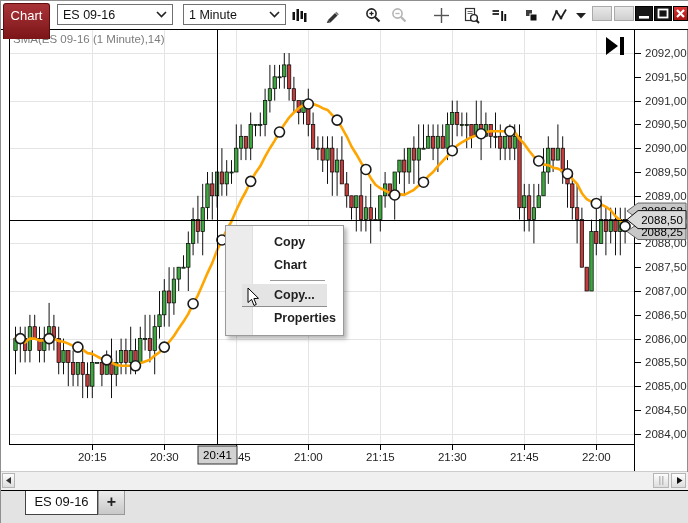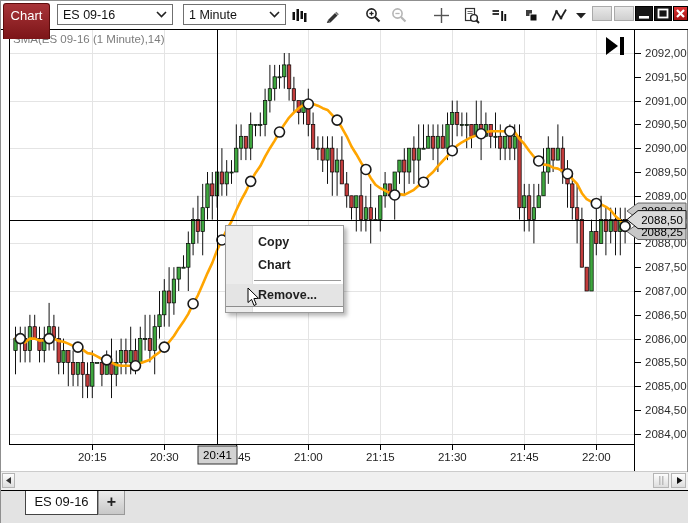--- a/index.html
+++ b/index.html
@@ -17,21 +17,21 @@
   .tbtn{position:absolute;top:3px;width:24px;height:22px;display:flex;align-items:center;justify-content:center;background:transparent;border:none;padding:0;}
   .blankbtn{position:absolute;top:5px;width:20px;height:15px;background:linear-gradient(#e8e8e8,#cfcfcf);border:1px solid #aaa;box-sizing:border-box;}
   .wbtn{position:absolute;top:5px;width:18px;height:15px;background:#161616;border:1px solid #000;box-sizing:border-box;display:flex;align-items:center;justify-content:center;padding:0;}
   .wbtn.close{width:15px;background:linear-gradient(#e03535,#a31212);}
   
   .sma-label{position:absolute;left:12px;top:32px;font-size:11.5px;color:#7c7c7c;z-index:5;}
   .copyright{position:absolute;left:11px;top:420px;font-size:11.5px;color:#8a8a8a;z-index:5;}
   .goto-end{position:absolute;left:602px;top:33px;width:26px;height:24px;background:transparent;border:none;padding:0;z-index:5;}
   
   .ctx{position:absolute;left:224px;top:224px;width:119px;background:#fff;border:1px solid #9a9a9a;
-    box-shadow:3px 3px 4px rgba(0,0,0,.28);z-index:20;padding:5px 0;box-sizing:border-box;}
+    box-shadow:3px 3px 4px rgba(0,0,0,.28);z-index:20;padding:5px 16px;box-sizing:border-box;}
   .ctx .gutter{position:absolute;left:0;top:0;bottom:0;width:26px;background:#ececec;border-right:1px solid #e0e0e0;}
   .ctx .item{position:relative;height:23px;line-height:23px;padding-left:32px;font-size:12.5px;font-weight:bold;color:#1f1f1f;}
   .ctx .item.hovered{background:#e4e4e4;box-shadow:inset 0 -1px 0 #8d8d8d;}
   .ctx .sep{height:1px;background:#9a9a9a;margin:3px 2px 3px 28px;}
   .cursor{position:absolute;left:246px;top:287px;z-index:30;}
   
   .scrollrow{position:absolute;left:0;top:471px;width:688px;height:18px;background:#f0f0f0;z-index:5;}
   .sbtn{position:absolute;top:1px;height:15px;background:linear-gradient(#fdfdfd,#ddd);border:1px solid #b5b5b5;box-sizing:border-box;display:flex;align-items:center;justify-content:center;padding:0;}
   
   .tabbar{position:absolute;left:0;top:490px;width:688px;height:33px;background:#e3e3e3;z-index:5;}
@@ -537,21 +537,22 @@
       <polygon points="2,3 14,12 2,21" fill="#000"></polygon>
         <rect x="16" y="3" width="4" height="18" fill="#000"></rect>
       </svg>
   </button>
 
   <div class="ctx">
     <div class="gutter"></div>
     <div class="item">Copy</div>
     <div class="item">Chart</div>
     <div class="sep"></div>
-    <div class="item hovered">Remove...</div>
+    <div class="item hovered">Copy...</div>
+    <div class="item">Properties</div>
   </div>
   <svg class="cursor" width="13" height="19">
     <polygon points="1,0 1,14.5 4.6,11.4 7,17.5 9.3,16.4 6.9,10.6 11.5,10.3" fill="#fff" stroke="#000" stroke-width="1"></polygon>
   </svg>
 
   <div class="scrollrow">
     <button class="sbtn" style="left:1px;width:13px;">
       <svg width="11" height="13">
         <polygon points="8,3 3,6.5 8,10" fill="#333"></polygon>
         </svg>

